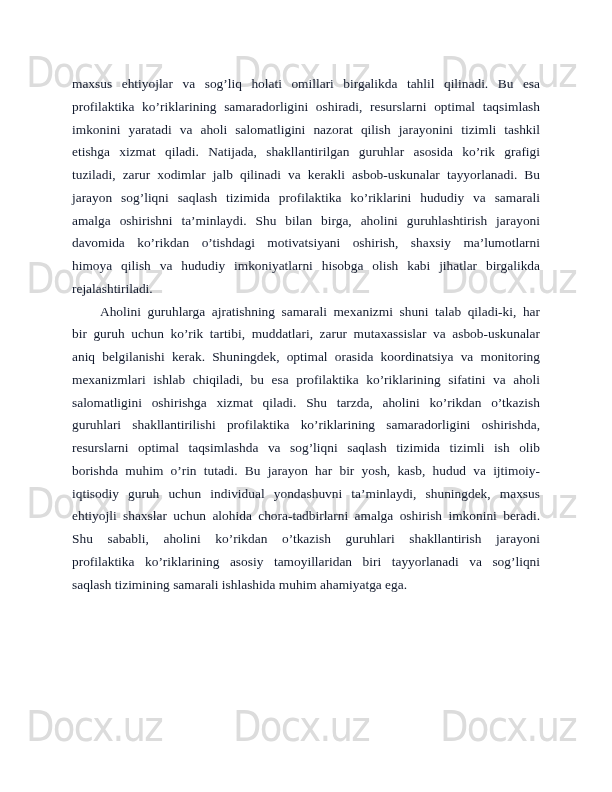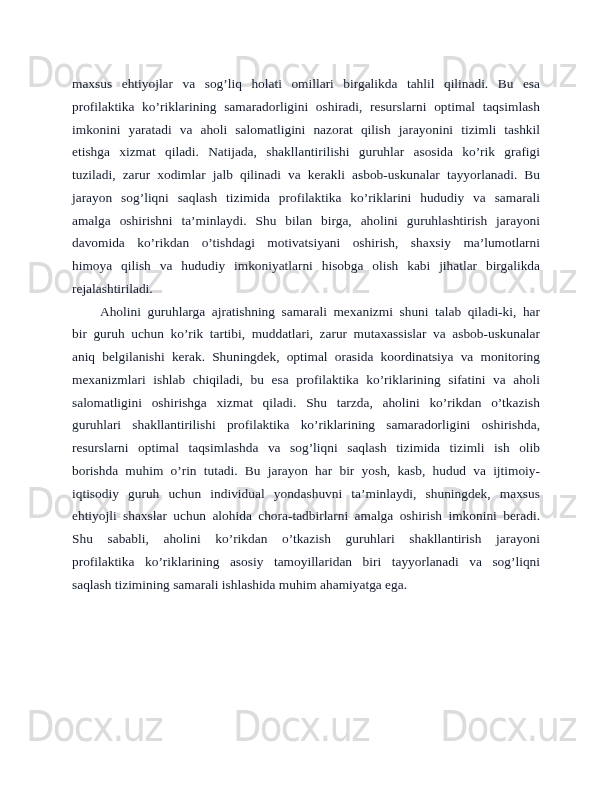--- a/index.html
+++ b/index.html
@@ -36,21 +36,21 @@
     <span class="wm" style="left:233px;">Docx.uz</span>
     <span class="wm" style="left:440px;">Docx.uz</span>
   </div>
 </div>
 
 <div class="page">
   <p class="para">
     <span class="line">maxsus ehtiyojlar va sog’liq holati omillari birgalikda tahlil qilinadi. Bu esa</span>
     <span class="line">profilaktika ko’riklarining samaradorligini oshiradi, resurslarni optimal taqsimlash</span>
     <span class="line">imkonini yaratadi va aholi salomatligini nazorat qilish jarayonini tizimli tashkil</span>
-    <span class="line">etishga xizmat qiladi. Natijada, shakllantirilishi guruhlar asosida ko’rik grafigi</span>
+    <span class="line">etishga xizmat qiladi. Natijada, shakllantirilgan guruhlar asosida ko’rik grafigi</span>
     <span class="line">tuziladi, zarur xodimlar jalb qilinadi va kerakli asbob-uskunalar tayyorlanadi. Bu</span>
     <span class="line">jarayon sog’liqni saqlash tizimida profilaktika ko’riklarini hududiy va samarali</span>
     <span class="line">amalga oshirishni ta’minlaydi. Shu bilan birga, aholini guruhlashtirish jarayoni</span>
     <span class="line">davomida ko’rikdan o’tishdagi motivatsiyani oshirish, shaxsiy ma’lumotlarni</span>
     <span class="line">himoya qilish va hududiy imkoniyatlarni hisobga olish kabi jihatlar birgalikda</span>
     <span class="line last">rejalashtiriladi.</span>
   </p>
   <p class="para">
     <span class="line" style="padding-left:28px;font-family:Liberation Serif, serif;">Aholini guruhlarga ajratishning samarali mexanizmi shuni talab qiladi-ki, har</span>
     <span class="line">bir guruh uchun ko’rik tartibi, muddatlari, zarur mutaxassislar va asbob-uskunalar</span>

